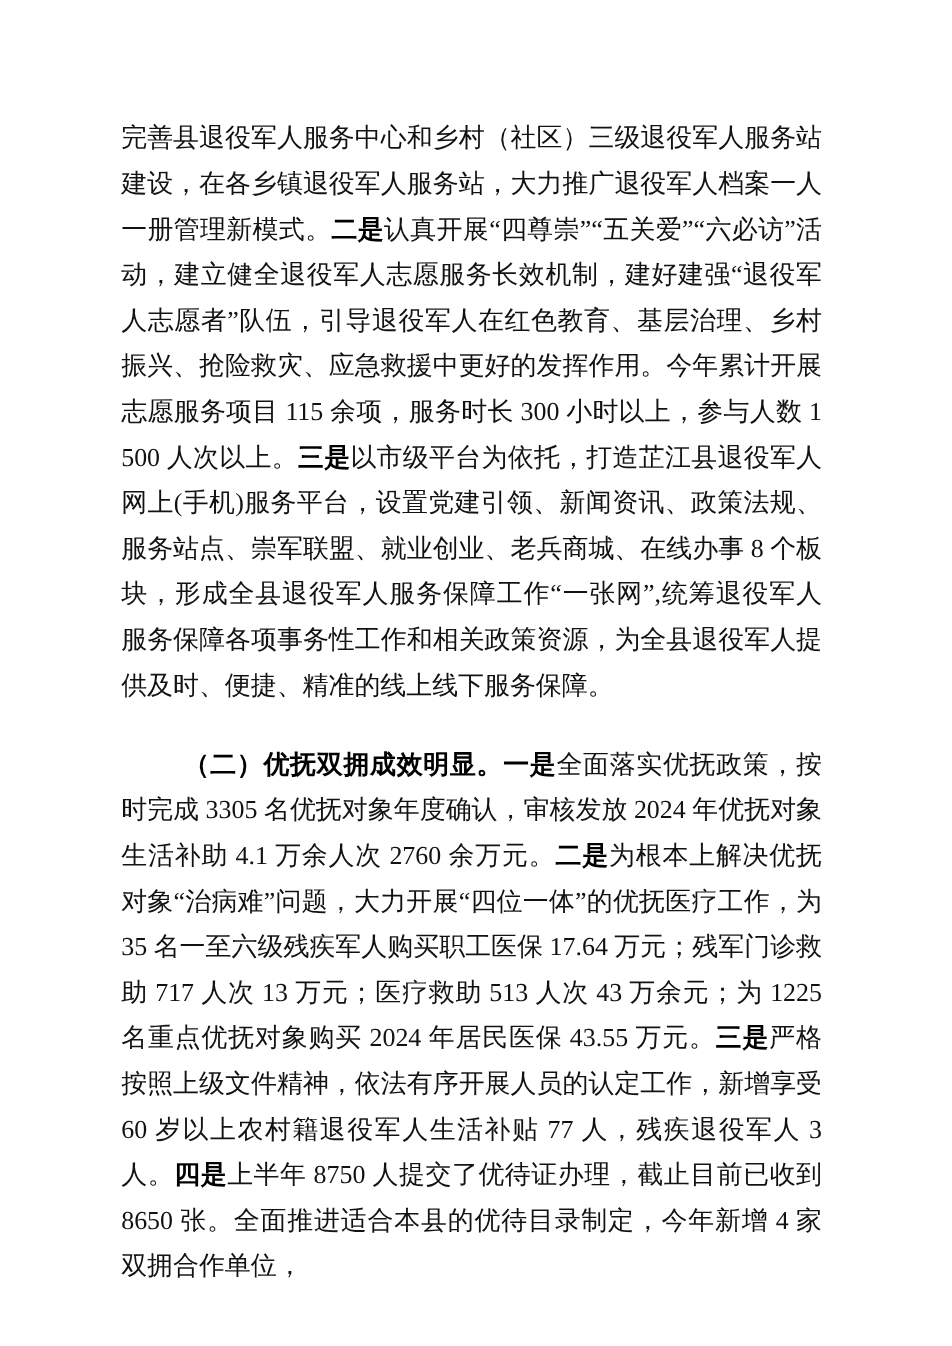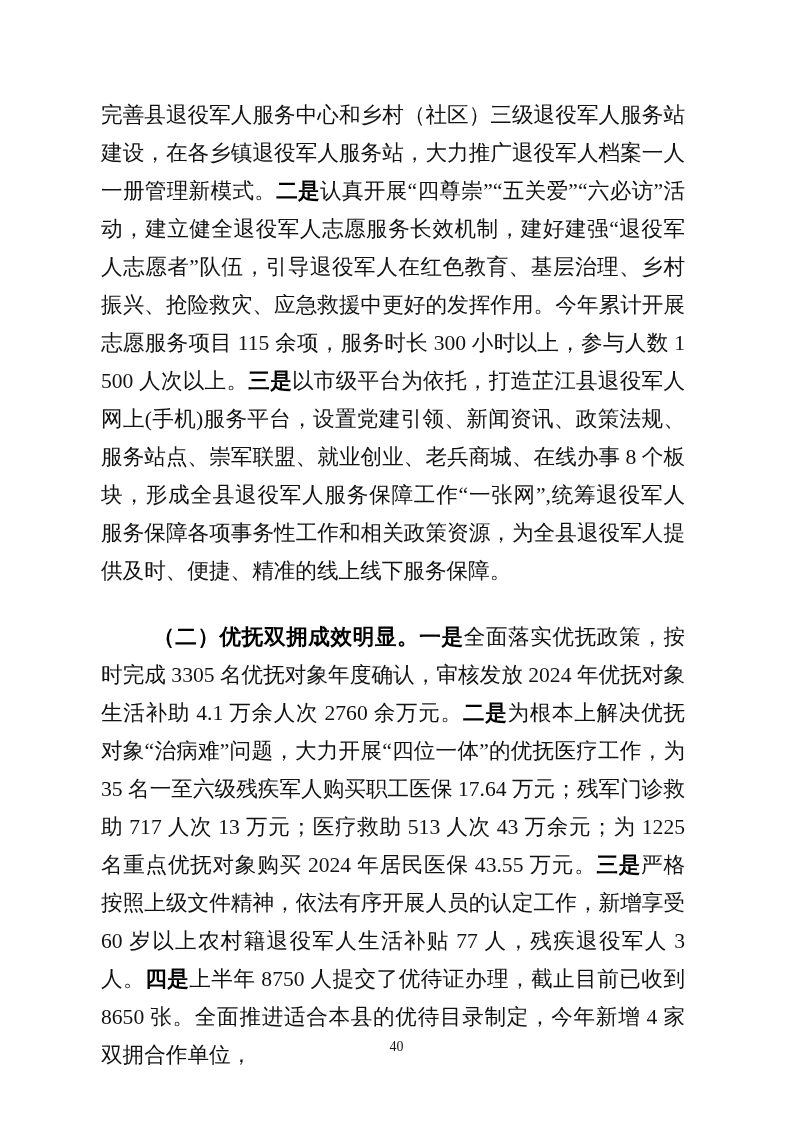--- a/index.html
+++ b/index.html
@@ -57,15 +57,14 @@
 <div class="page">
 
   <main class="content">
 
     <p class="para"><span>完善县退役军人服务中心和乡村（社区）三级退役军人服务站建设，在各乡镇退役军人服务站，大力推广退役军人档案一人一册管理新模式。</span><b>二是</b><span>认真开展“四尊崇”“五关爱”“六必访”活动，建立健全退役军人志愿服务长效机制，建好建强“退役军人志愿者”队伍，引导退役军人在红色教育、基层治理、乡村振兴、抢险救灾、应急救援中更好的发挥作用。今年累计开展志愿服务项目 115 余项，服务时长 300 小时以上，参与人数 1500 人次以上。</span><b>三是</b><span>以市级平台为依托，打造芷江县退役军人网上(手机)服务平台，设置党建引领、新闻资讯、政策法规、服务站点、崇军联盟、就业创业、老兵商城、在线办事 8 个板块，形成全县退役军人服务保障工作“一张网”,统筹退役军人服务保障各项事务性工作和相关政策资源，为全县退役军人提供及时、便捷、精准的线上线下服务保障。</span></p>
 
     <p class="para indent"><b>（二）优抚双拥成效明显。</b><b>一是</b><span>全面落实优抚政策，按时完成 3305 名优抚对象年度确认，审核发放 2024 年优抚对象生活补助 4.1 万余人次 2760 余万元。</span><b>二是</b><span>为根本上解决优抚对象“治病难”问题，大力开展“四位一体”的优抚医疗工作，为 35 名一至六级残疾军人购买职工医保 17.64 万元；残军门诊救助 717 人次 13 万元；医疗救助 513 人次 43 万余元；为 1225 名重点优抚对象购买 2024 年居民医保 43.55 万元。</span><b>三是</b><span>严格按照上级文件精神，依法有序开展人员的认定工作，新增享受 60 岁以上农村籍退役军人生活补贴 77 人，残疾退役军人 3 人。</span><b>四是</b><span>上半年 8750 人提交了优待证办理，截止目前已收到 8650 张。全面推进适合本县的优待目录制定，今年新增 4 家双拥合作单位，</span></p>
 
   </main>
 
-  <footer class="page-number">40</footer>
 
 </div>
 
 </body></html>

